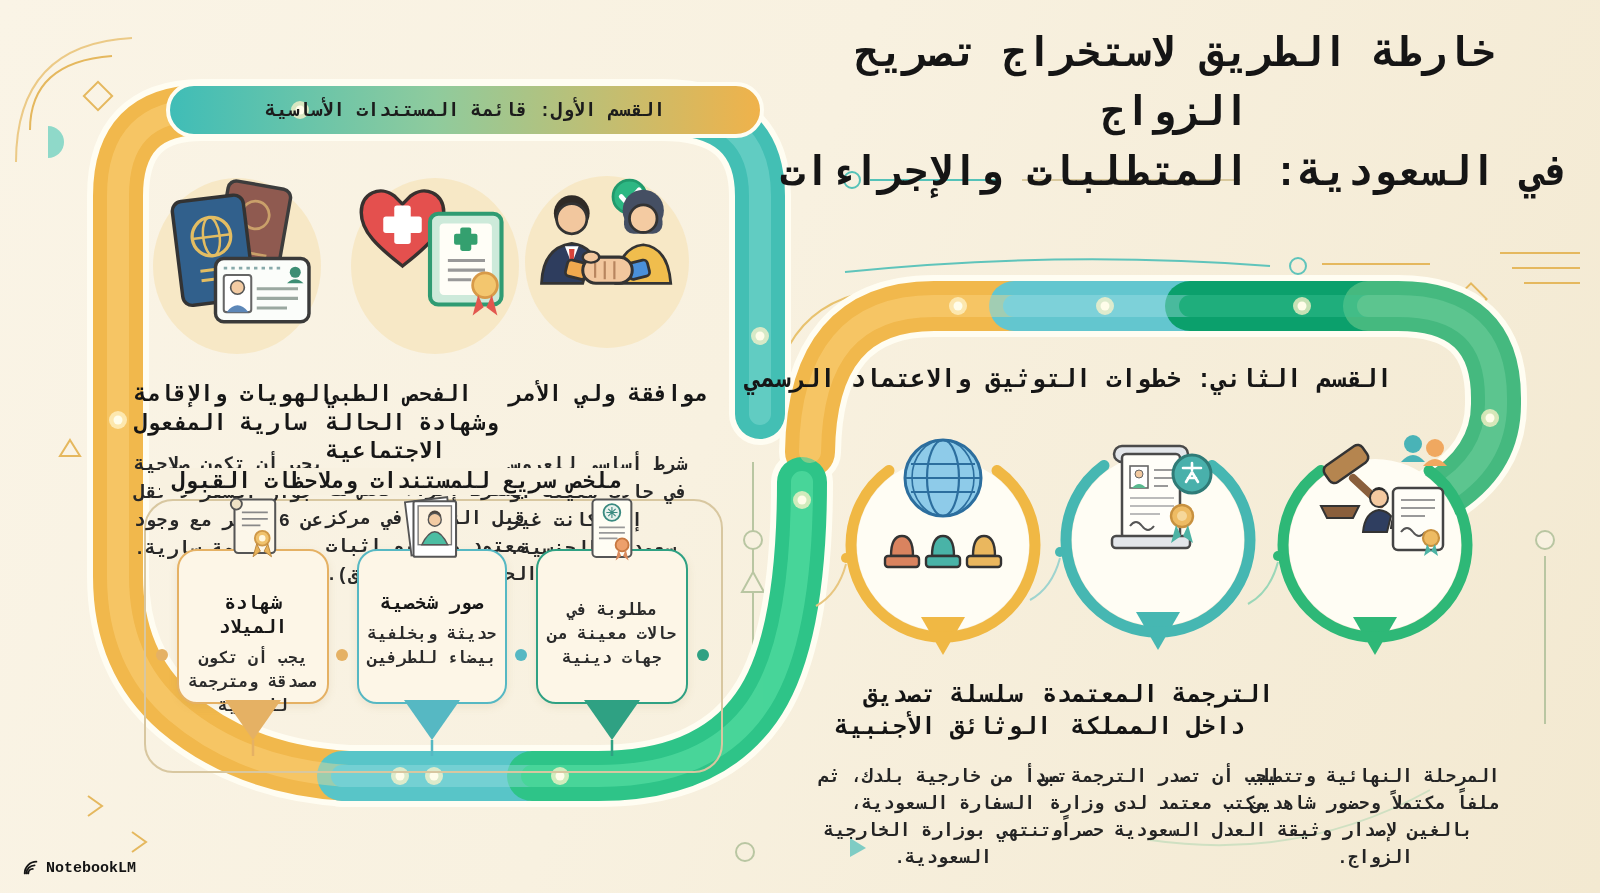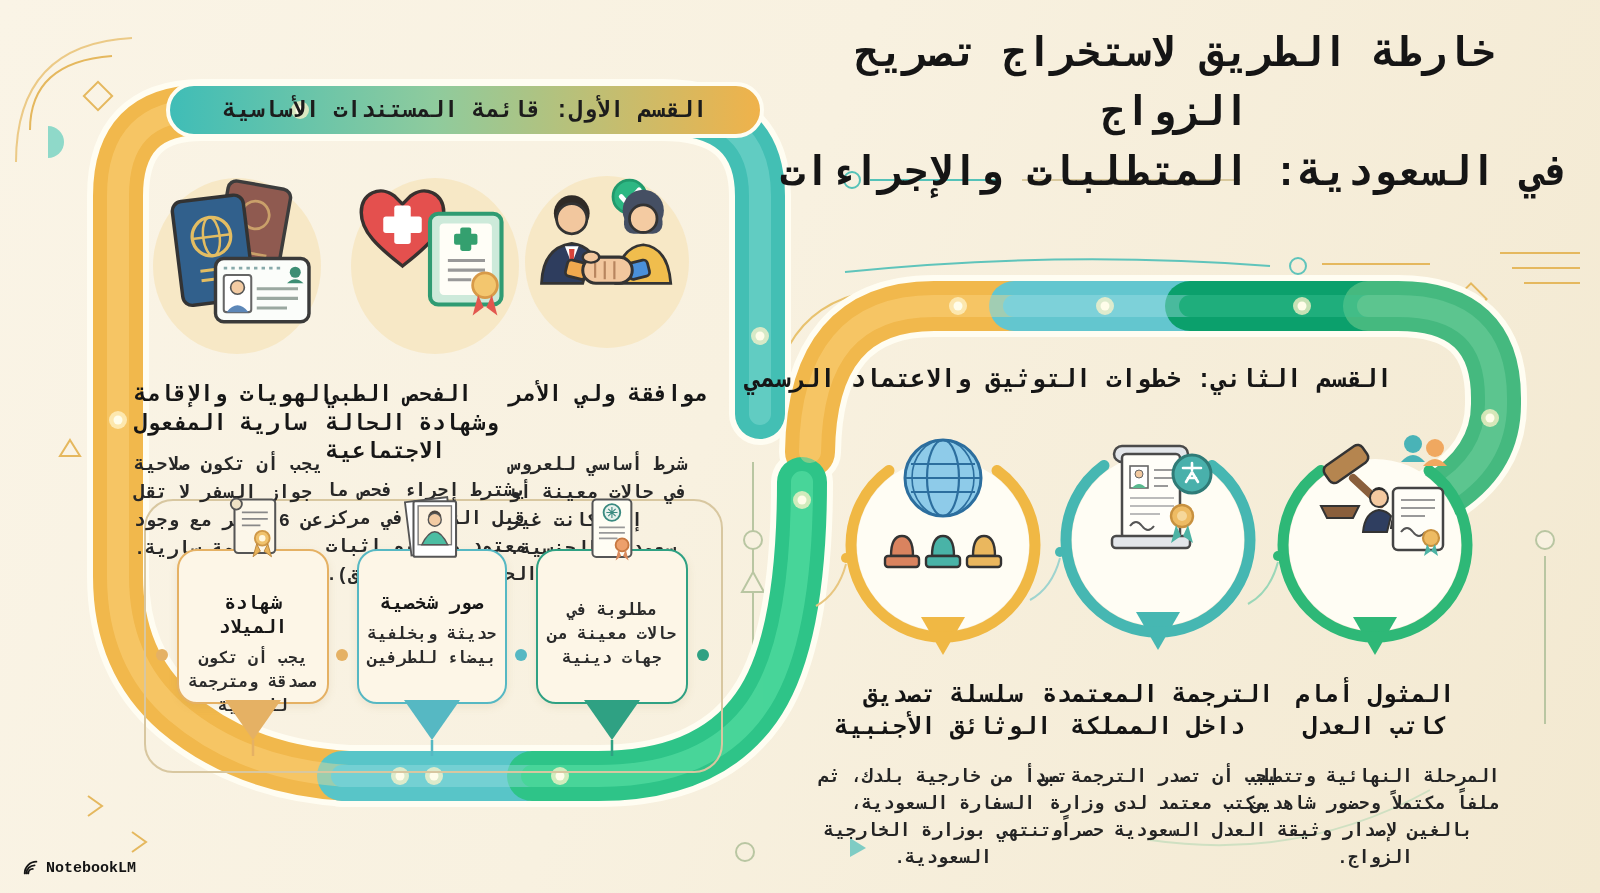--- a/index.html
+++ b/index.html
@@ -12,21 +12,21 @@
   svg{display:block;}
   
   .main-title{
     position:absolute;top:26px;right:30px;width:790px;text-align:center;
     font-size:41px;font-weight:800;line-height:1.45;color:#151515;
   }
   
   .s1bar-text{
     position:absolute;left:168px;top:84px;width:594px;height:52px;
     display:flex;align-items:center;justify-content:center;
-    font-size:23px;font-weight:800;color:#1c1c1c;
+    font-size:19px;font-weight:800;color:#1c1c1c;
   }
   
   .s1item{position:absolute;top:382px;text-align:left;}
   .s1item .t{font-size:22px;font-weight:800;line-height:1.3;color:#161616;min-height:60px;}
   .s1item .d{margin-top:10px;font-size:18.5px;font-weight:600;line-height:1.52;color:#272727;}
   .i0{right:891px;width:200px;}  
   .i1{right:1062px;width:212px;} 
   .i2{right:1258px;width:208px;} 
   .icon-host{position:absolute;}
   
@@ -280,20 +280,21 @@
   </div>
   <div class="s1item i1">
     <div class="t">الفحص الطبي وشهادة الحالة الاجتماعية</div>
     <div class="d">يشترط إجراء فحص ما قبل الزواج في مركز معتمد وتقديم إثبات الحالة (أعزب/مطلق).</div>
   </div>
   <div class="s1item i2">
     <div class="t">الهويات والإقامة سارية المفعول</div>
     <div class="d">يجب أن تكون صلاحية جواز السفر لا تقل عن 6 أشهر مع وجود إقامة سارية.</div>
   </div>
 
+  <div class="sum-head">ملخص سريع للمستندات وملاحظات القبول</div>
 
   <div class="card" style="left:536px;width:152px;border-color:#2fa183">
     <div class="cd">مطلوبة في حالات معينة من جهات دينية</div>
   </div>
   <div class="pointer" style="left:584px;border-top:40px solid #2fa183"></div>
 
   <div class="card" style="left:357px;width:150px;border-color:#56b8c3">
     <div class="ct">صور شخصية</div>
     <div class="cd">حديثة وبخلفية بيضاء للطرفين</div>
   </div>
@@ -379,24 +380,20 @@
     <path d="M 68,104 q 2,-20 16,-22 q 8,1 12,6 l -4,16 z" fill="#2f3e60" stroke="#333" stroke-width="2"></path>
     <circle cx="108" cy="74" r="8" fill="#f4cba2" stroke="#333" stroke-width="2"></circle>
     <path d="M 96,100 q 2,-18 12,-20 q 10,2 12,20 z" fill="#49b39b" stroke="#333" stroke-width="2"></path>
     <rect x="98" y="60" width="50" height="62" rx="5" fill="#fffef8" stroke="#444" stroke-width="2.5"></rect>
     <path d="M 106,72 h 34 M 106,80 h 34 M 106,88 h 24" stroke="#999" stroke-width="2.2"></path>
     <path d="M 106,104 q 6,-8 12,0 t 12,0" fill="none" stroke="#555" stroke-width="2"></path>
     <circle cx="136" cy="110" r="8" fill="#eebb63" stroke="#c8913f" stroke-width="2.2"></circle>
     <path d="M 132,116 l -3,12 l 7,-5 z M 140,116 l 3,12 l -7,-5 z" fill="#4db3a4"></path>
   </svg>
 
-  <div class="badge-title" style="left:1250px">
-    <div>المثول أمام</div>
-    <div>كاتب العدل</div>
-  </div>
   <div class="badge-desc" style="left:1247px">المرحلة النهائية وتتطلب ملفاً مكتملاً وحضور شاهدين بالغين لإصدار وثيقة الزواج.</div>
 
   <div class="badge-title" style="left:1033px">
     <div>الترجمة المعتمدة</div>
     <div>داخل المملكة</div>
   </div>
   <div class="badge-desc" style="left:1030px">يجب أن تصدر الترجمة من مكتب معتمد لدى وزارة العدل السعودية حصراً.</div>
 
   <div class="badge-title" style="left:818px">
     <div>سلسلة تصديق</div>

